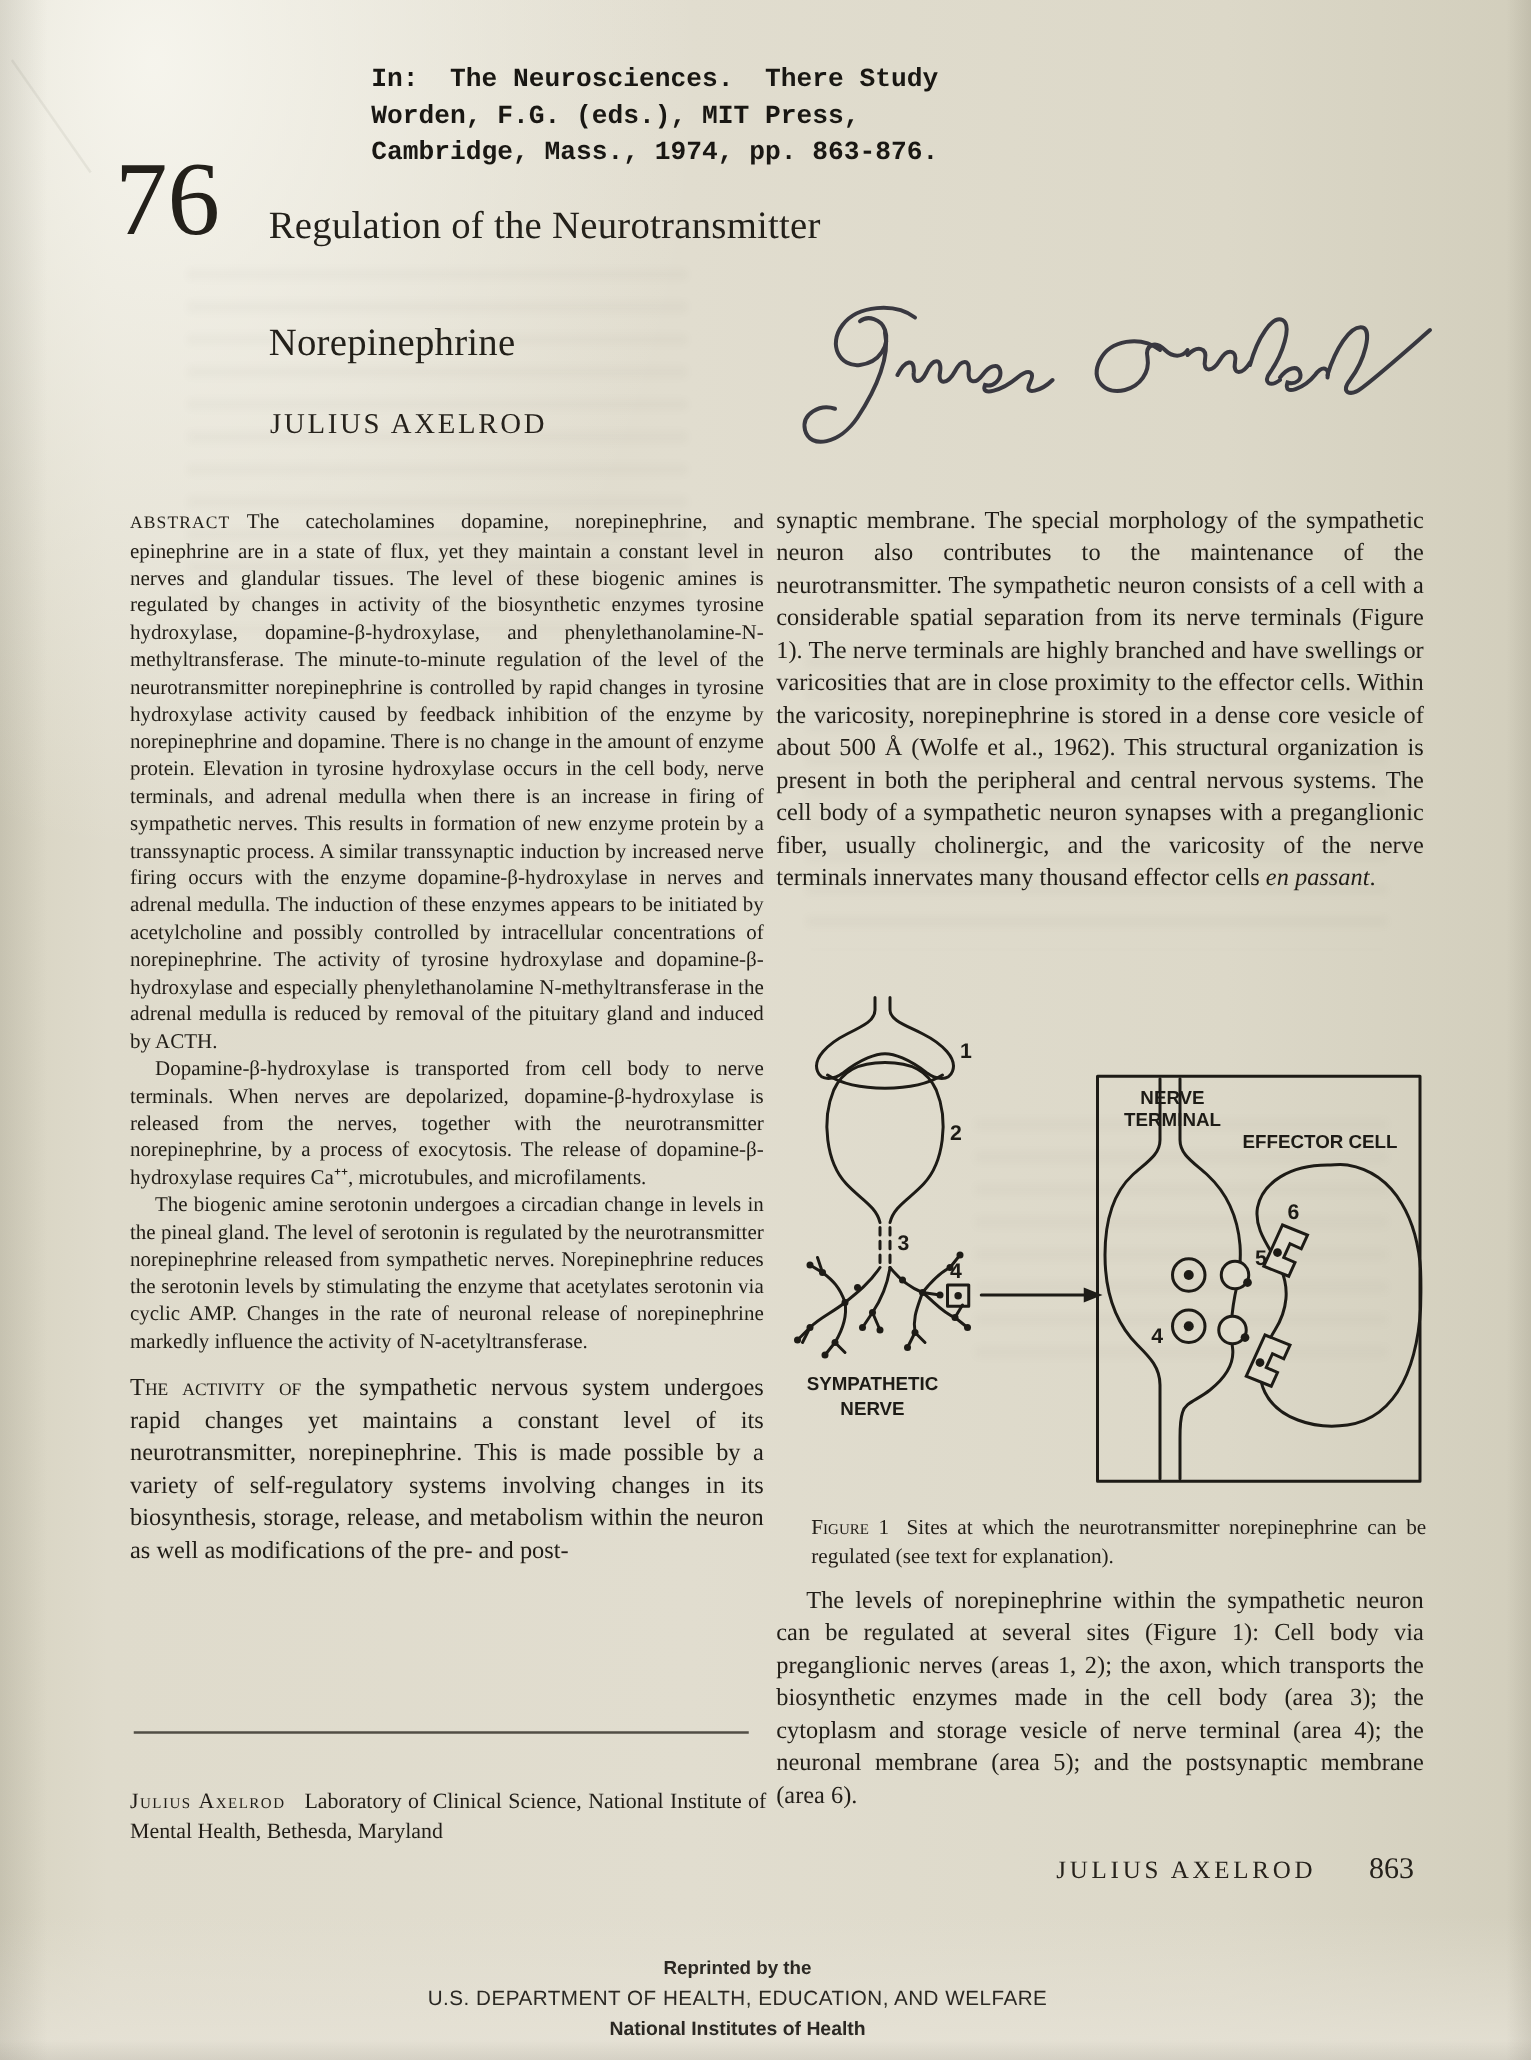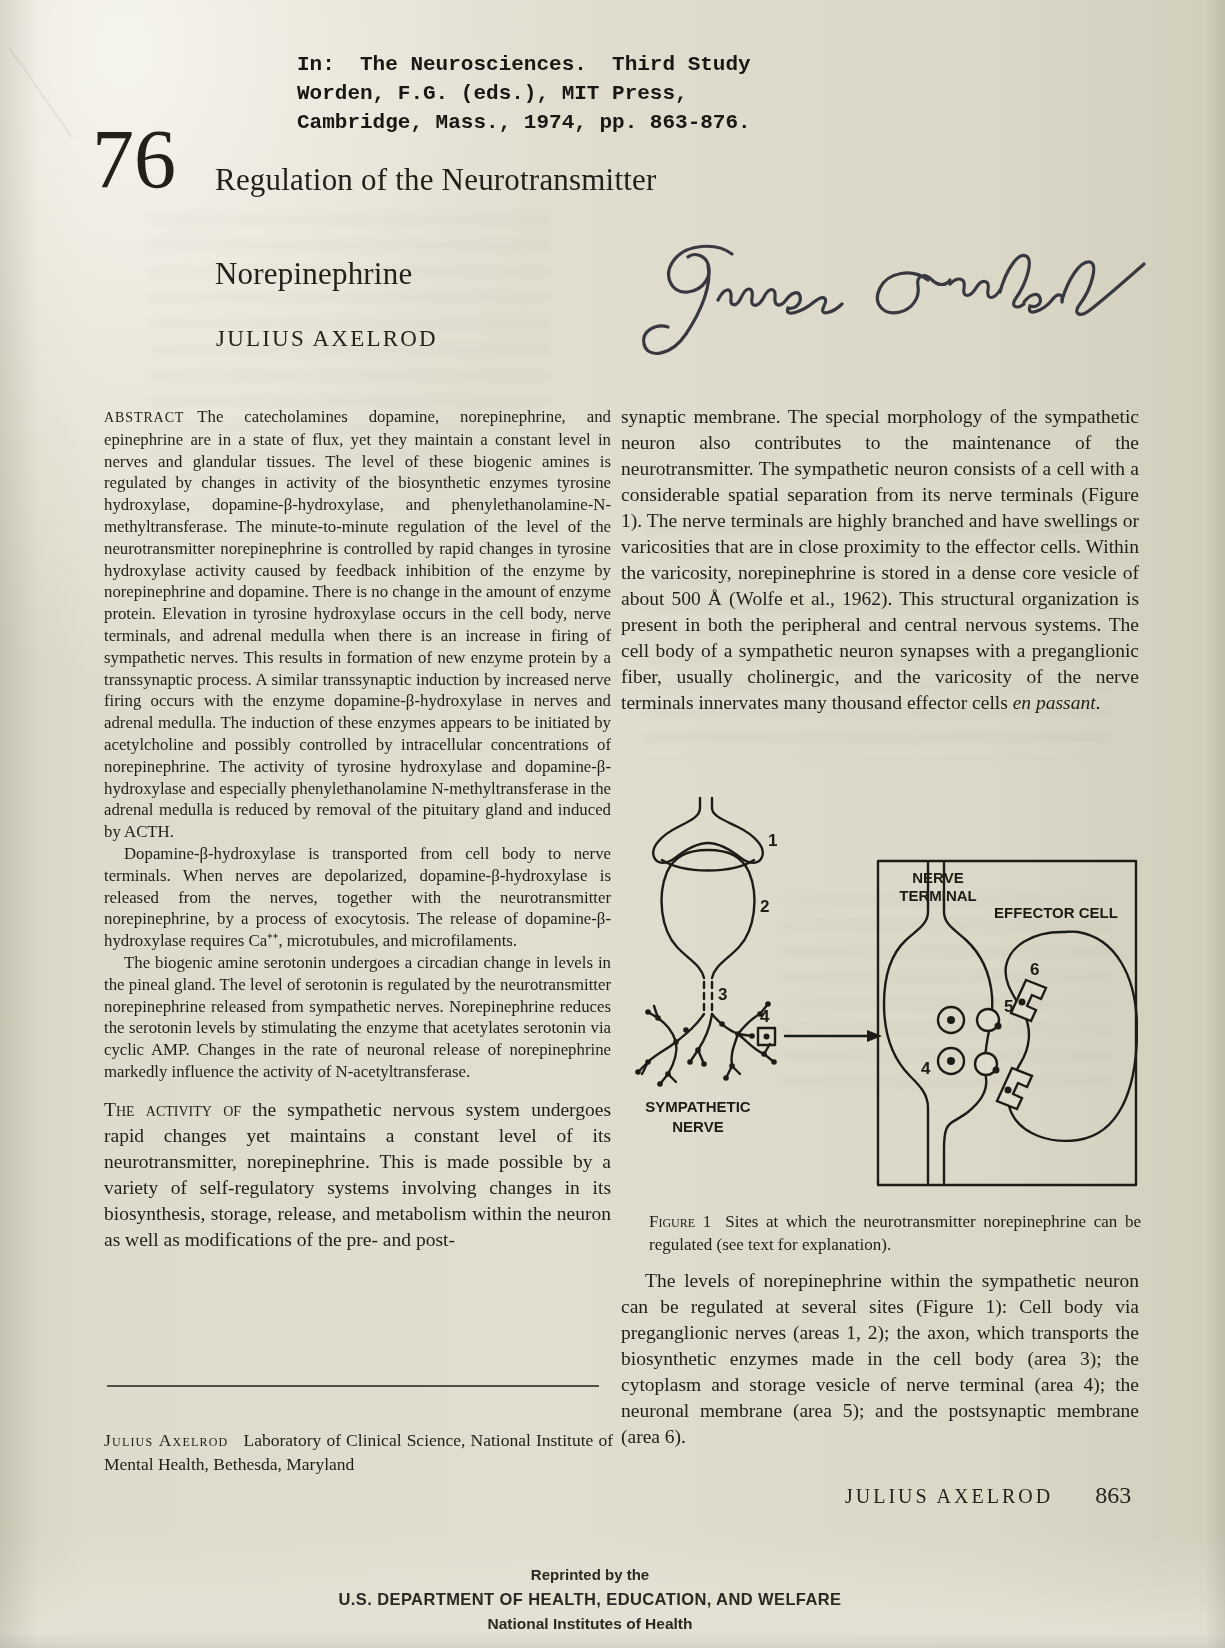--- a/index.html
+++ b/index.html
@@ -57,34 +57,34 @@
   .footnote{position:absolute;left:104px;top:1428px;width:509px;margin:0;
     font-size:17.5px;line-height:24px;text-align:justify;}
   .fn-name{font-variant:small-caps;letter-spacing:1.2px;margin-right:10px;}
   
   .running-footer{position:absolute;left:845px;top:1482px;white-space:nowrap;}
   .rf-author{font-size:20px;letter-spacing:3px;color:#26221c;}
   .rf-page{font-size:24px;margin-left:42px;color:#26221c;}
   .reprint{position:absolute;left:0;top:1563px;width:1180px;text-align:center;
     font-family:"Liberation Sans",sans-serif;color:#2b2823;}
   .reprint .r1{font-size:15px;font-weight:bold;line-height:24px;}
-  .reprint .r2{font-size:16.5px;font-weight:bold;line-height:25px;letter-spacing:.4px;}
+  .reprint .r2{font-size:16.5px;font-weight:normal;line-height:25px;letter-spacing:.4px;}
   .reprint .r3{font-size:15.5px;font-weight:bold;line-height:24px;}
 </style>
 </head>
 <body>
 
 <div class="page">
 
   <div class="ghost" style="left:150px;top:215px;width:400px;height:290px;opacity:.28"></div>
   <div class="ghost" style="left:645px;top:525px;width:465px;height:235px;opacity:.30"></div>
   <div class="ghost" style="left:780px;top:895px;width:330px;height:195px;opacity:.26"></div>
 
   <div class="citation">
-    <div>In:  The Neurosciences.  Third Study</div>
+    <div>In:  The Neurosciences.  There Study</div>
     <div>Worden, F.G. (eds.), MIT Press,</div>
     <div>Cambridge, Mass., 1974, pp. 863-876.</div>
   </div>
 
   <div class="chapter-num">76</div>
   <div class="title-line t1">Regulation of the Neurotransmitter</div>
   <div class="title-line t2">Norepinephrine</div>
   <div class="author-name">JULIUS AXELROD</div>
 
   <svg class="signature" width="530" height="120" viewBox="0 0 530 120">

